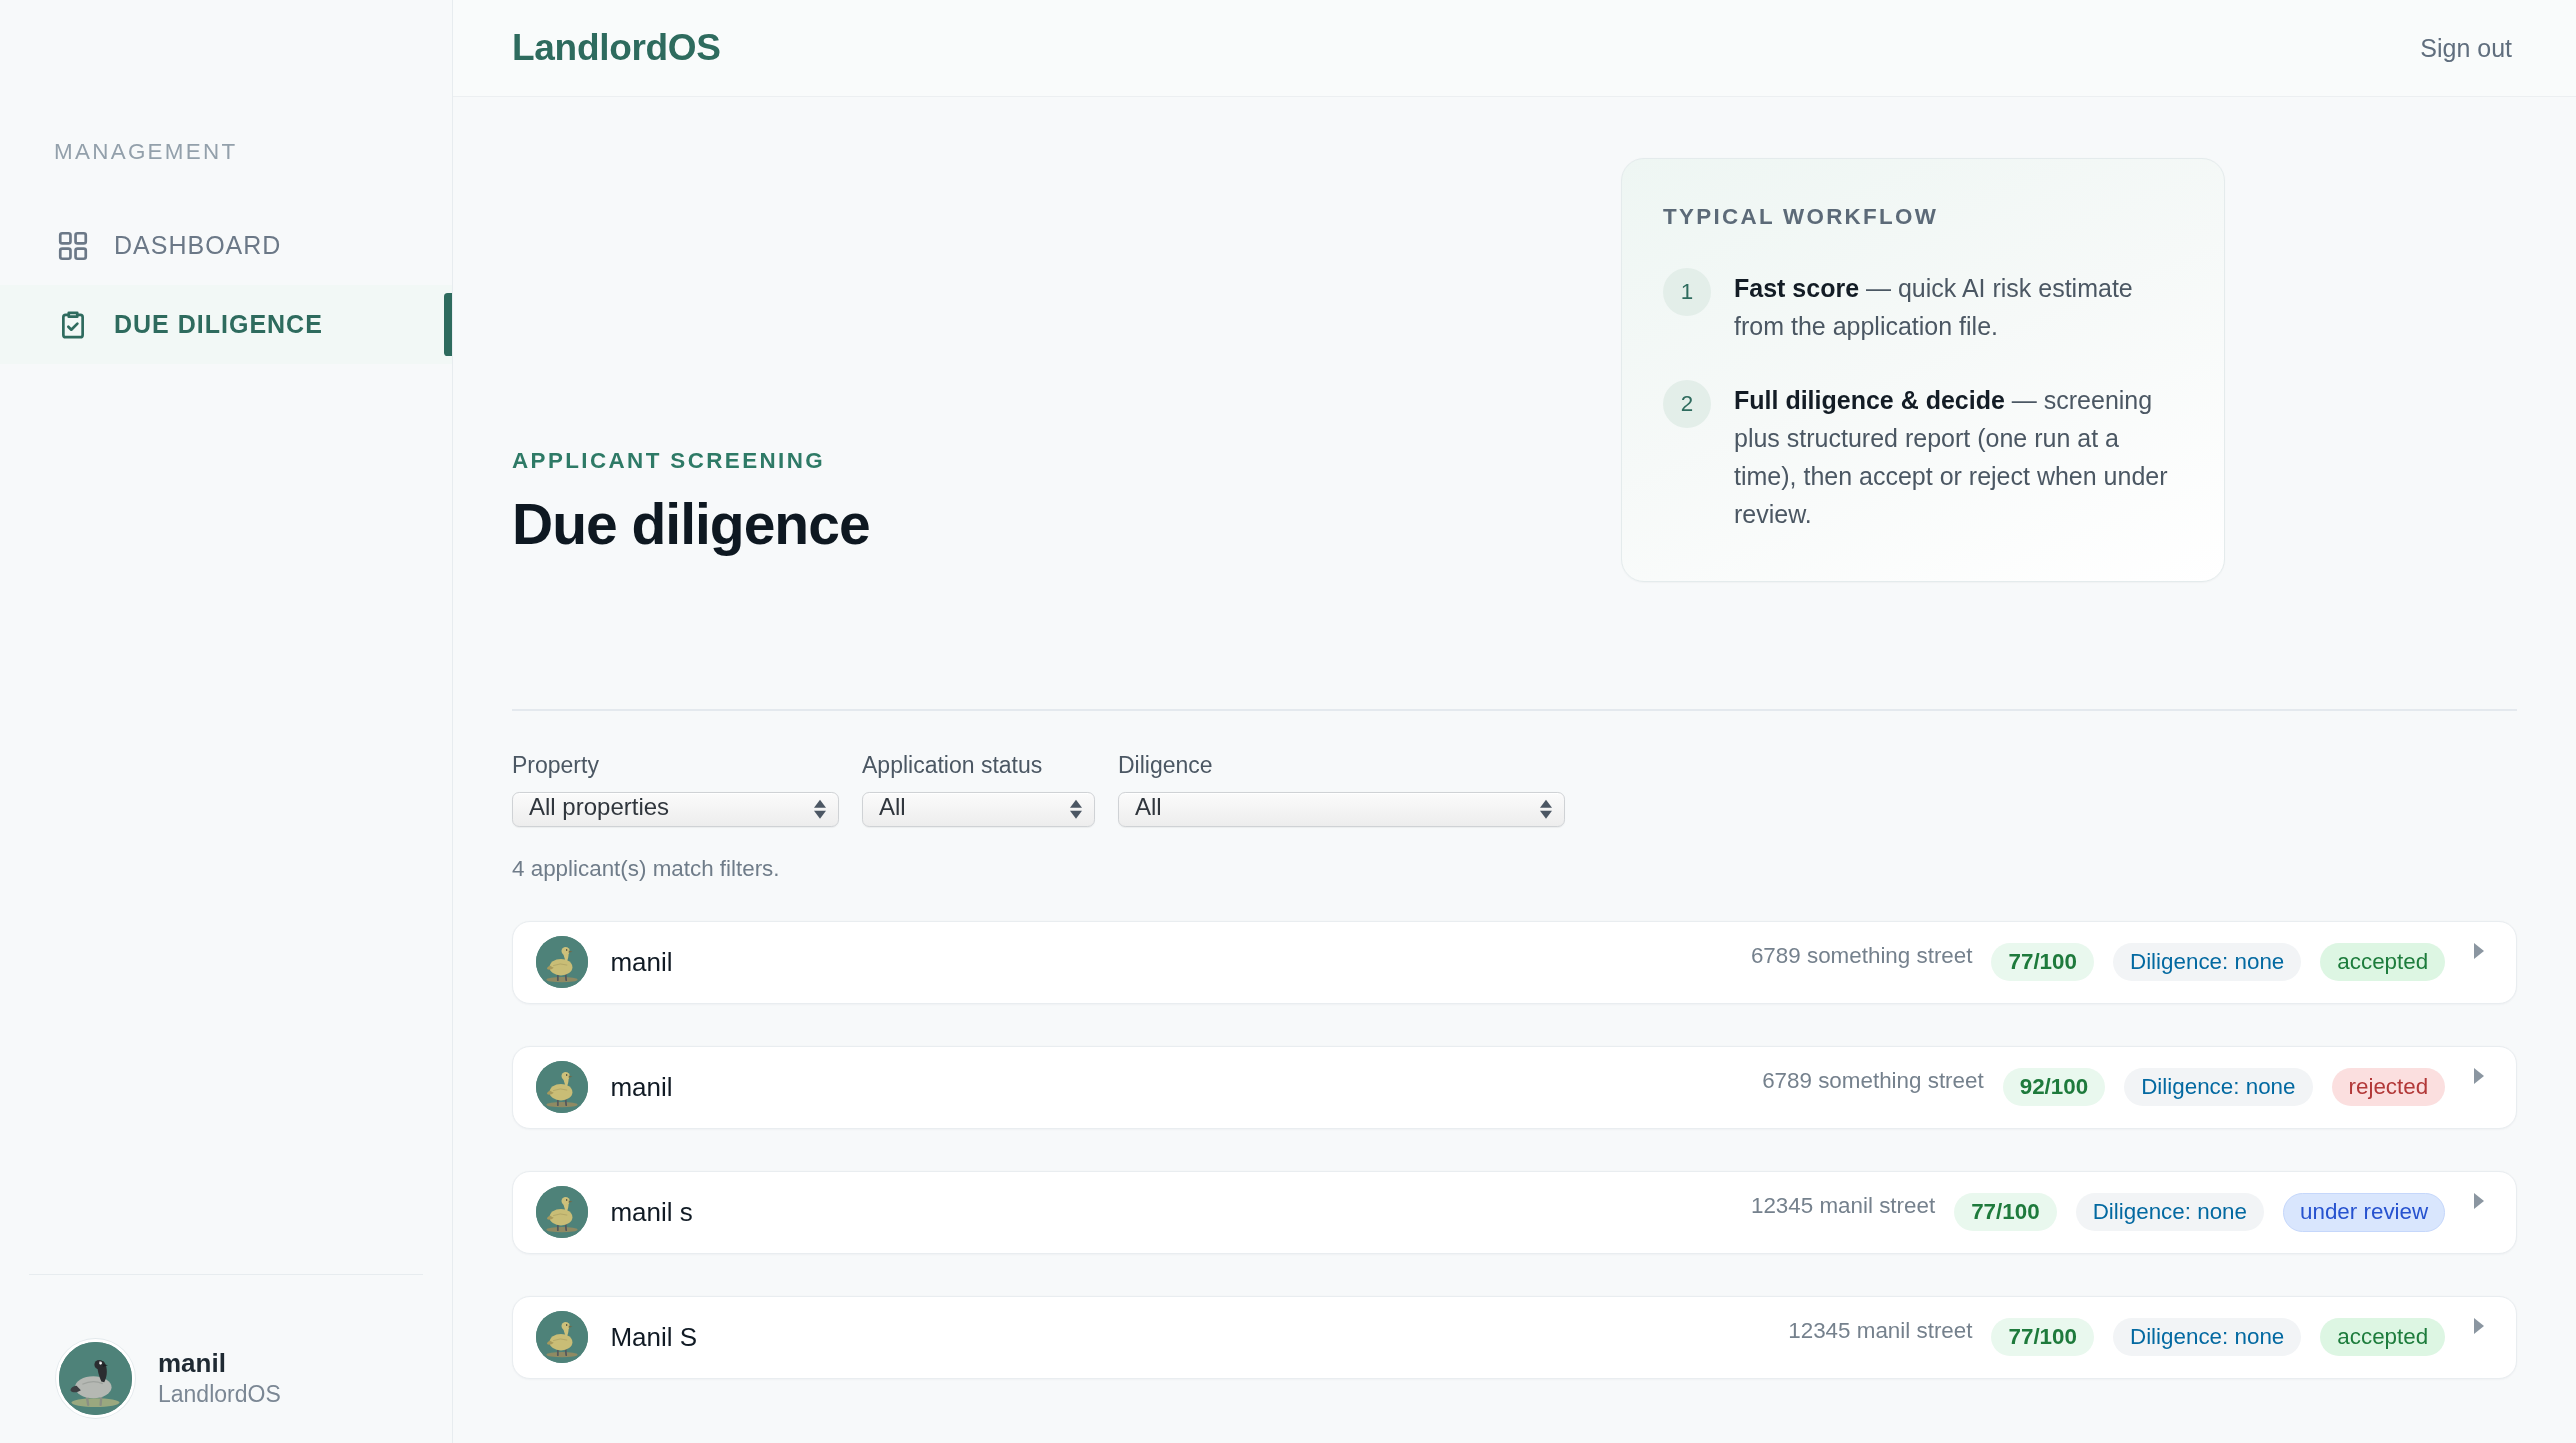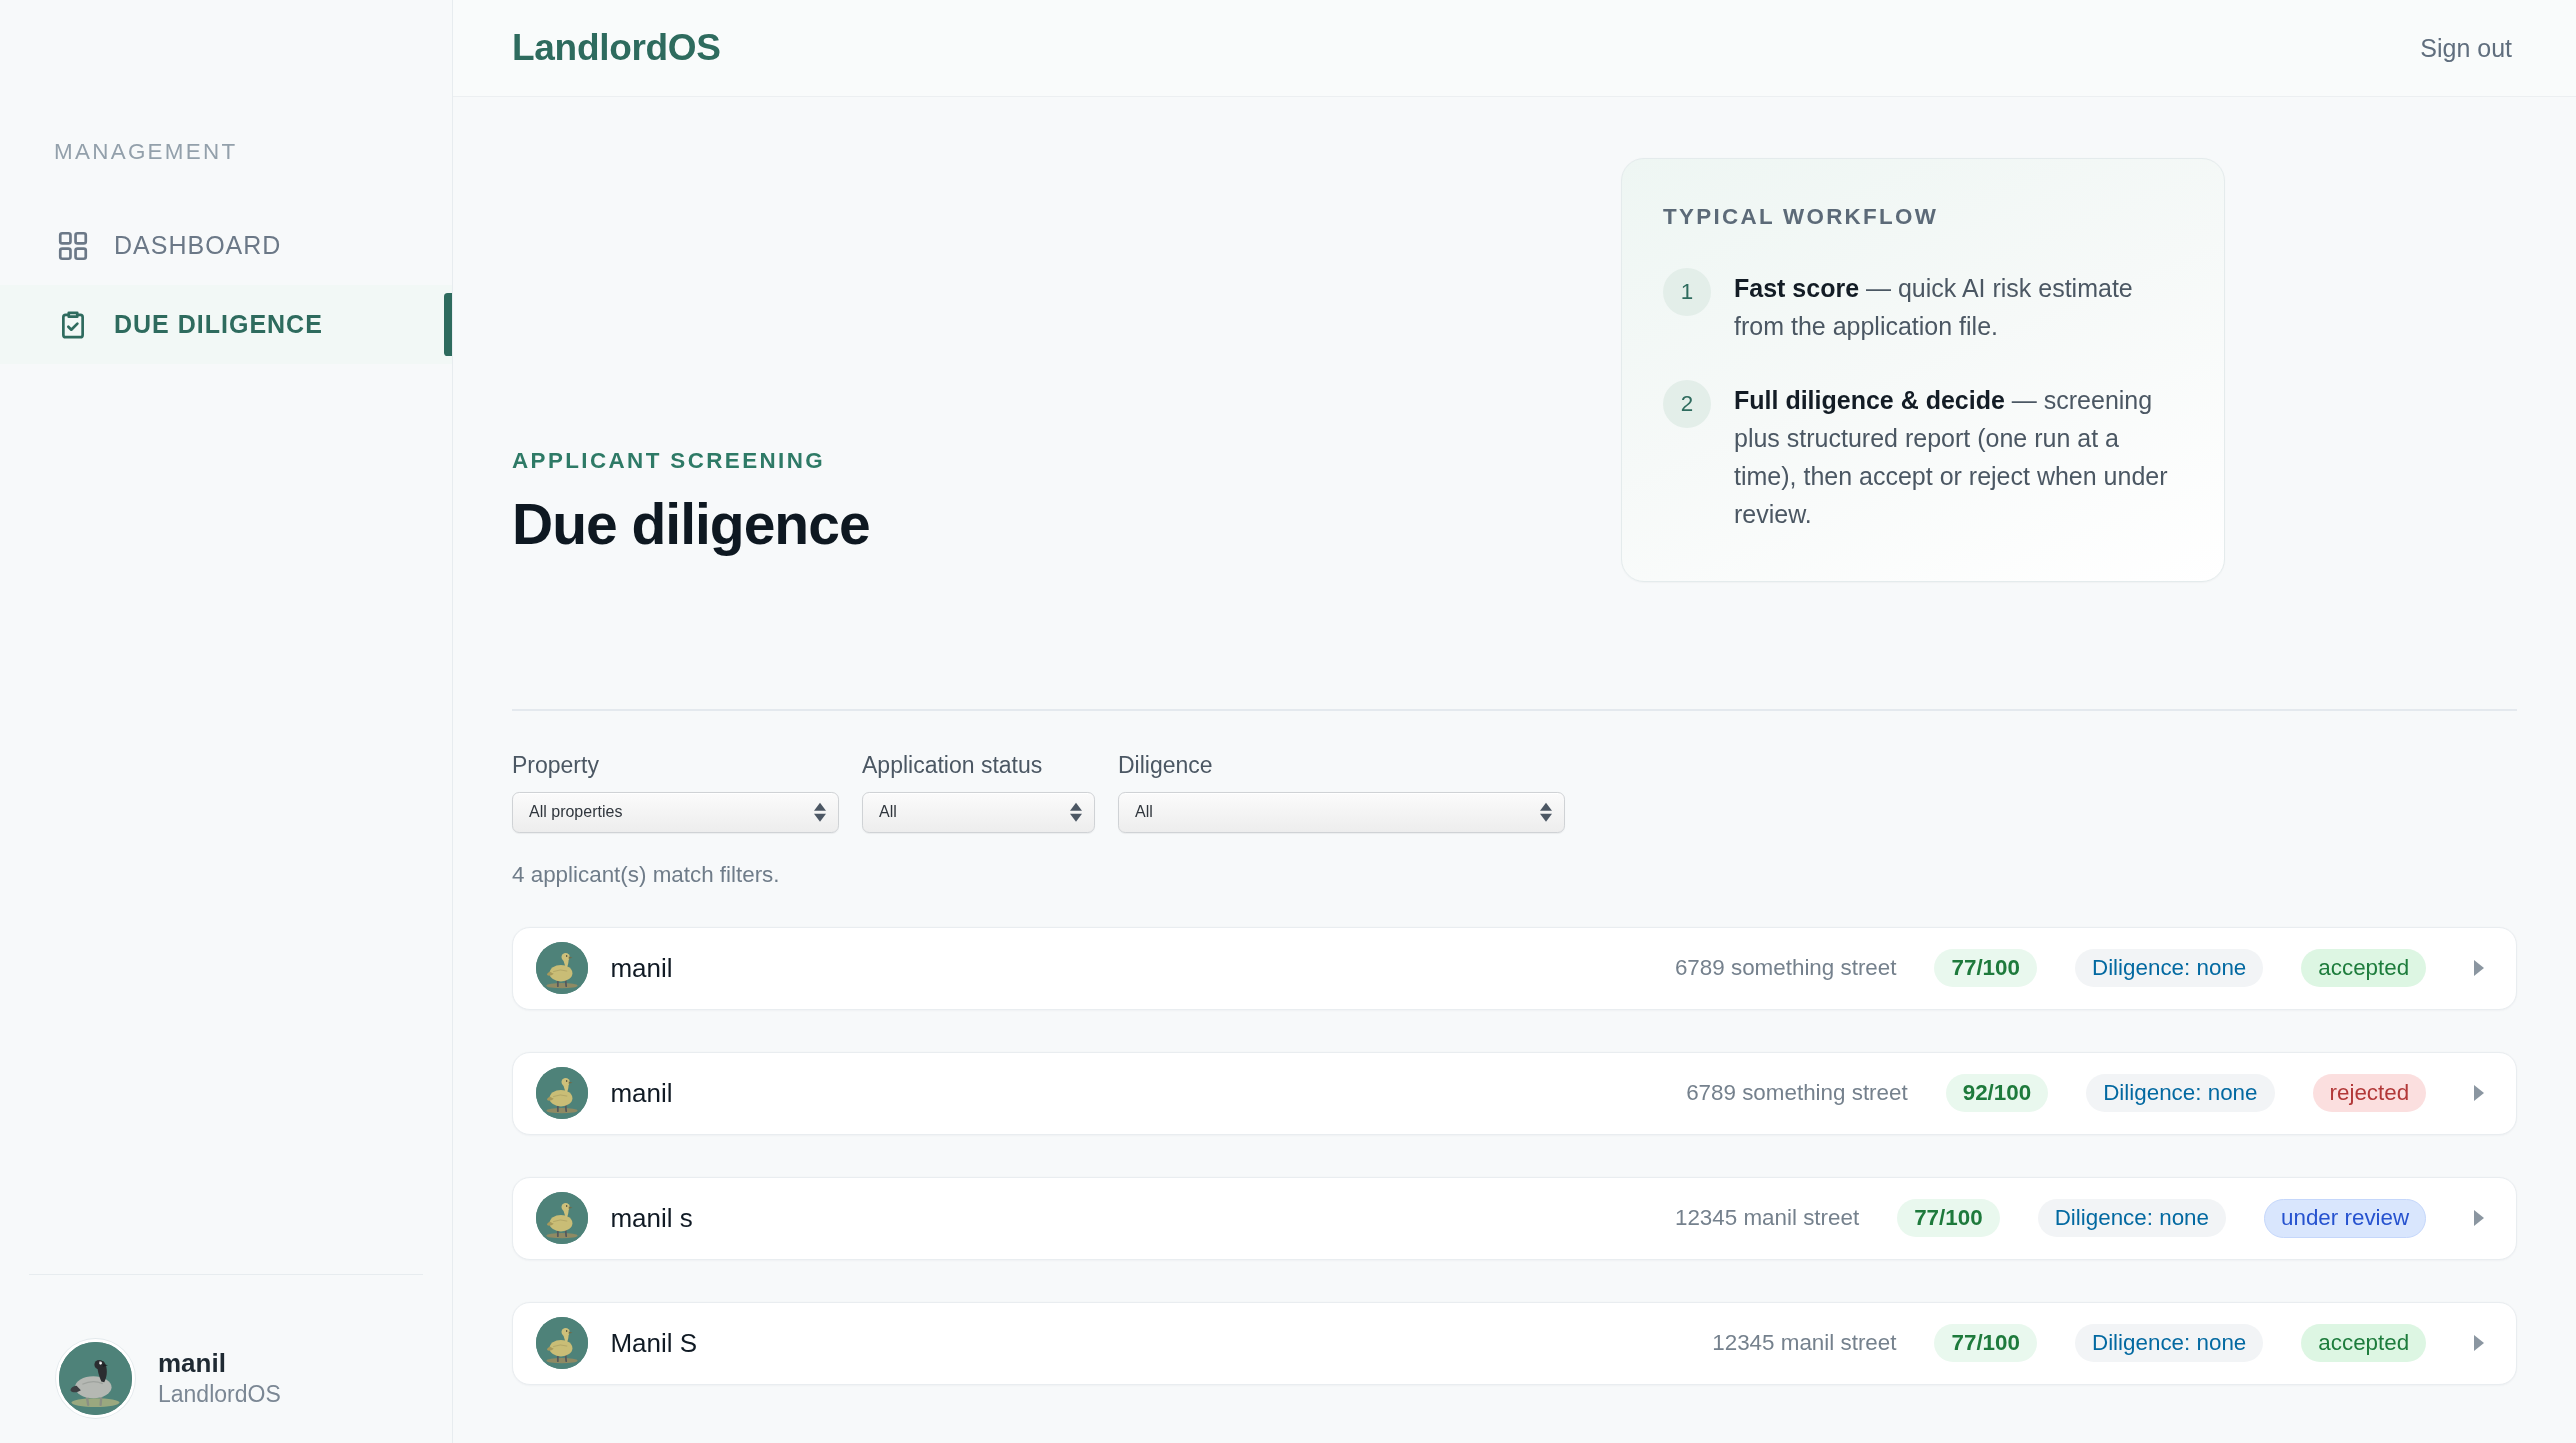--- a/index.html
+++ b/index.html
@@ -263,30 +263,29 @@
 
   .filter-group { display: flex; flex-direction: column; }
   .filter-label {
     font-size: 23px;
     color: #4b5763;
     margin-bottom: 12.5px;
   }
 
   .select-wrap {
     position: relative;
-    height: 41px;
+    height: 35px;
     border-radius: 7.2px;
     background: linear-gradient(180deg, #fbfbfb 0%, #ededed 100%);
     border: 0.9px solid #cfd2d5;
     box-shadow: 0 0.9px 0.9px rgba(0,0,0,0.05), inset 0 0.9px 0 rgba(255,255,255,0.9);
     display: flex;
-    align-items: center;
     padding: 0 36px 0 16px;
     cursor: pointer;
-    font-size: 16px;
+    font-size: 24px;
     color: #30363d;
   }
   .select-wrap.w1 { width: 327px; }
   .select-wrap.w2 { width: 233px; }
   .select-wrap.w3 { width: 447px; }
 
   .select-arrows {
     position: absolute;
     right: 11.6px;
     top: 50%;
@@ -343,22 +342,22 @@
 
   .row-name {
     font-size: 26px;
     color: #101a24;
     font-weight: 400;
   }
 
   .row-right {
     margin-left: auto;
     display: flex;
-    align-items: center;
-    gap: 38px;
+    align-items: flex-start;
+    gap: 19px;
   }
 
   .row-address {
     font-size: 22.4px;
     color: #75818d;
   }
 
   .badge {
     border-radius: 894px;
     padding: 8px 17px;

